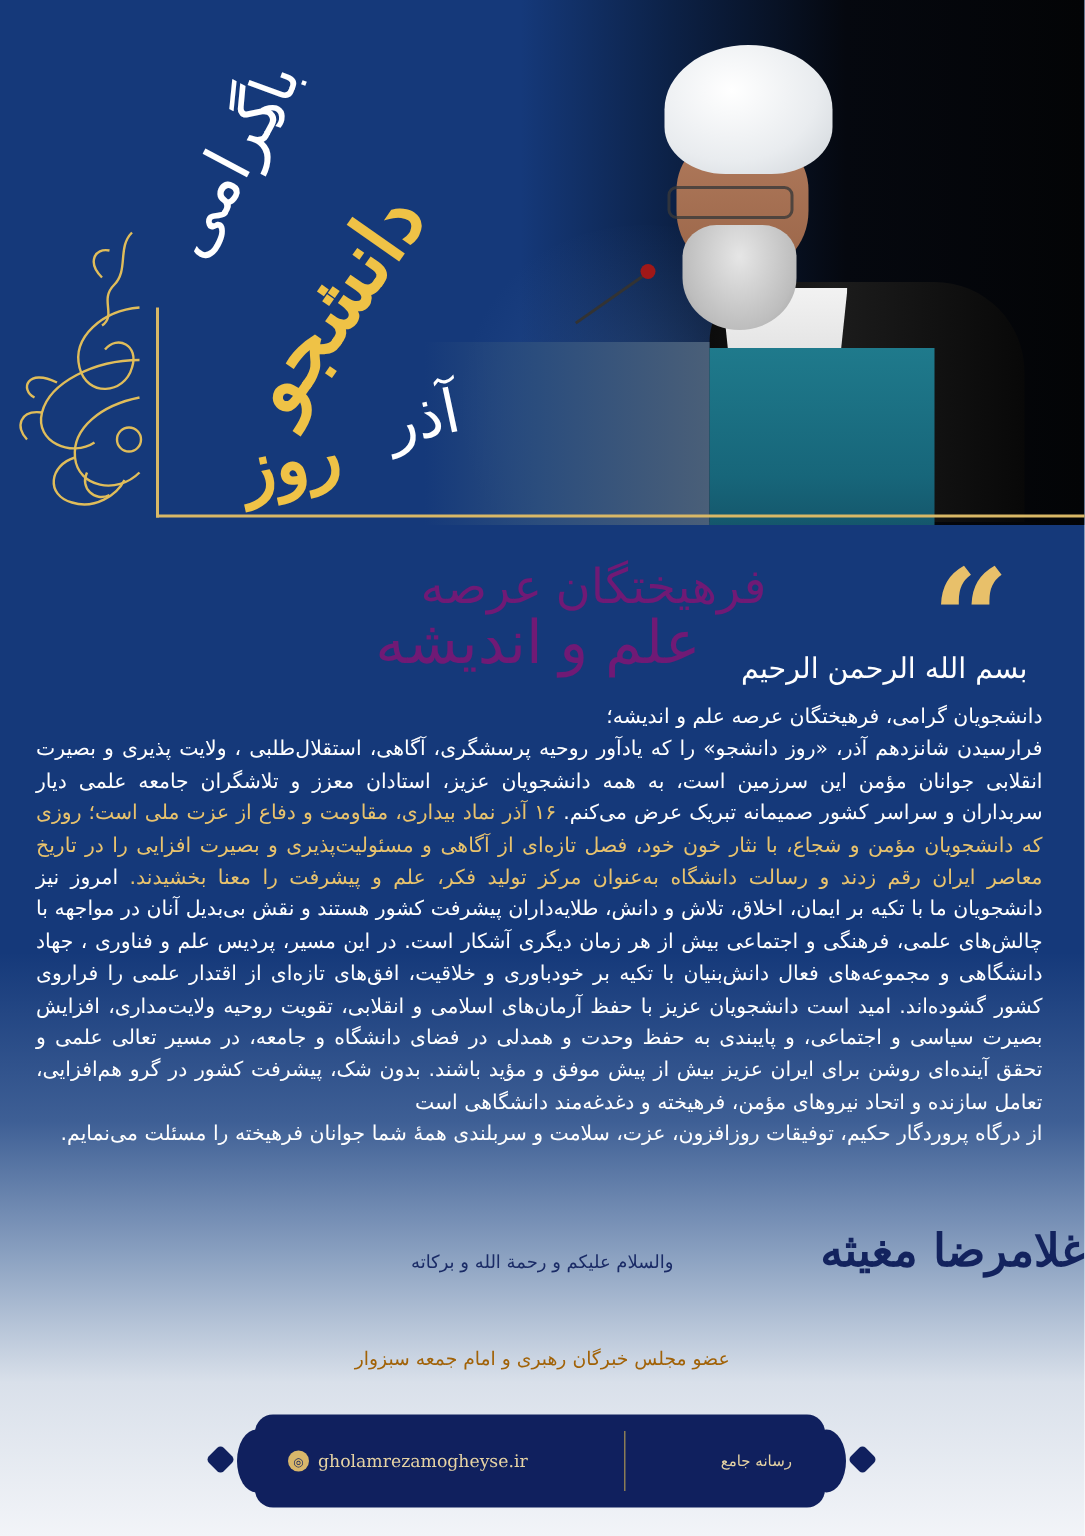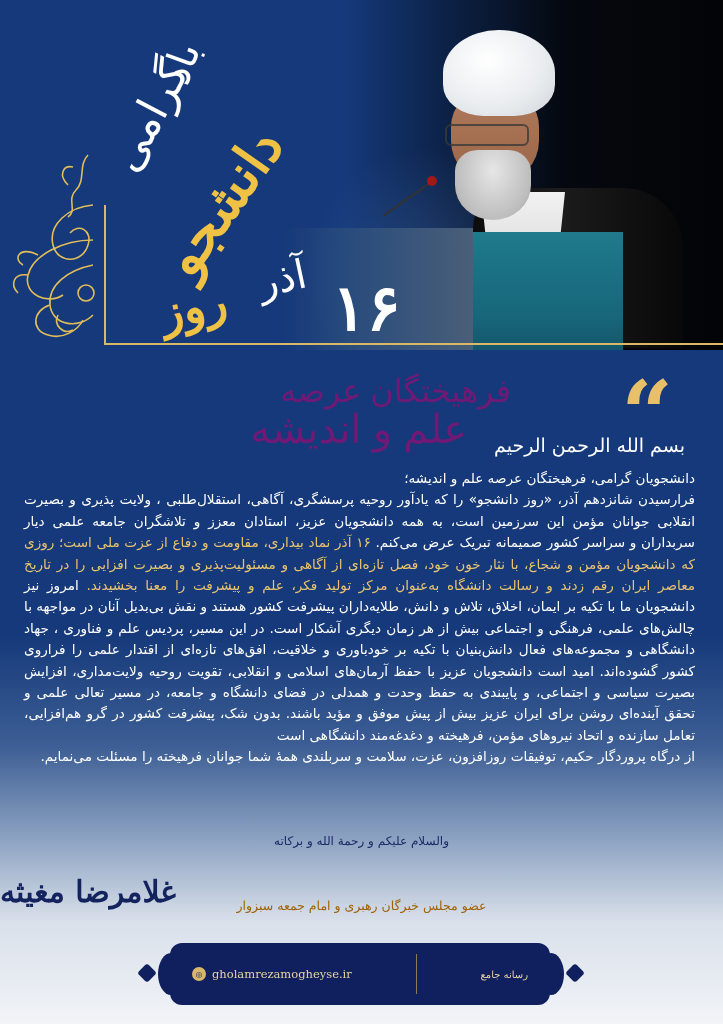--- a/index.html
+++ b/index.html
@@ -129,21 +129,21 @@
     font-family: "DejaVu Sans", sans-serif; font-weight: normal;
   }
   .body-text p { margin: 0; }
   .hl { color: #e9c36d; }
   
   .sig-greeting {
     position: absolute; left: 0; right: 0; top: 834px; text-align: center;
     font-size: 12px; color: #1a2b66; font-family: "DejaVu Serif", serif;
   }
   .sig-name {
-    position: absolute; left: 0; right: 0; top: 874px; text-align: left;
+    position: absolute; left: 0; right: 0; top: 816px; text-align: right;
     font-size: 30px; color: #13235e; font-family: "DejaVu Serif", serif; font-weight: bold;
   }
   .sig-role {
     position: absolute; left: 0; right: 0; top: 898px; text-align: center;
     font-size: 12.5px; color: #a16207; font-family: "DejaVu Serif", serif;
   }
   
   .banner {
     position: absolute; left: 170px; top: 943px; width: 380px; height: 62px;
     background: #10205e; border-radius: 12px;
@@ -215,21 +215,20 @@
       <path d="M50 170 C45 180 55 190 65 185"></path>
     </svg>
   </div>
 
   <div class="title-block">
     <span class="title-bad">باد</span>
     <span class="title-gerami">گرامی</span>
     <span class="title-daneshjoo">دانشجو</span>
     <span class="title-roz">روز</span>
     <span class="title-month">آذر</span>
-    <span class="title-date">۱۶</span>
   </div>
 </div>
 
 <div class="quote-mark">“</div>
 <div class="bismillah">بسم الله الرحمن الرحیم</div>
 <div class="heading">
   <div class="heading-line1">فرهیختگان عرصه</div>
   <div class="heading-line2">علم و اندیشه</div>
 </div>
 

